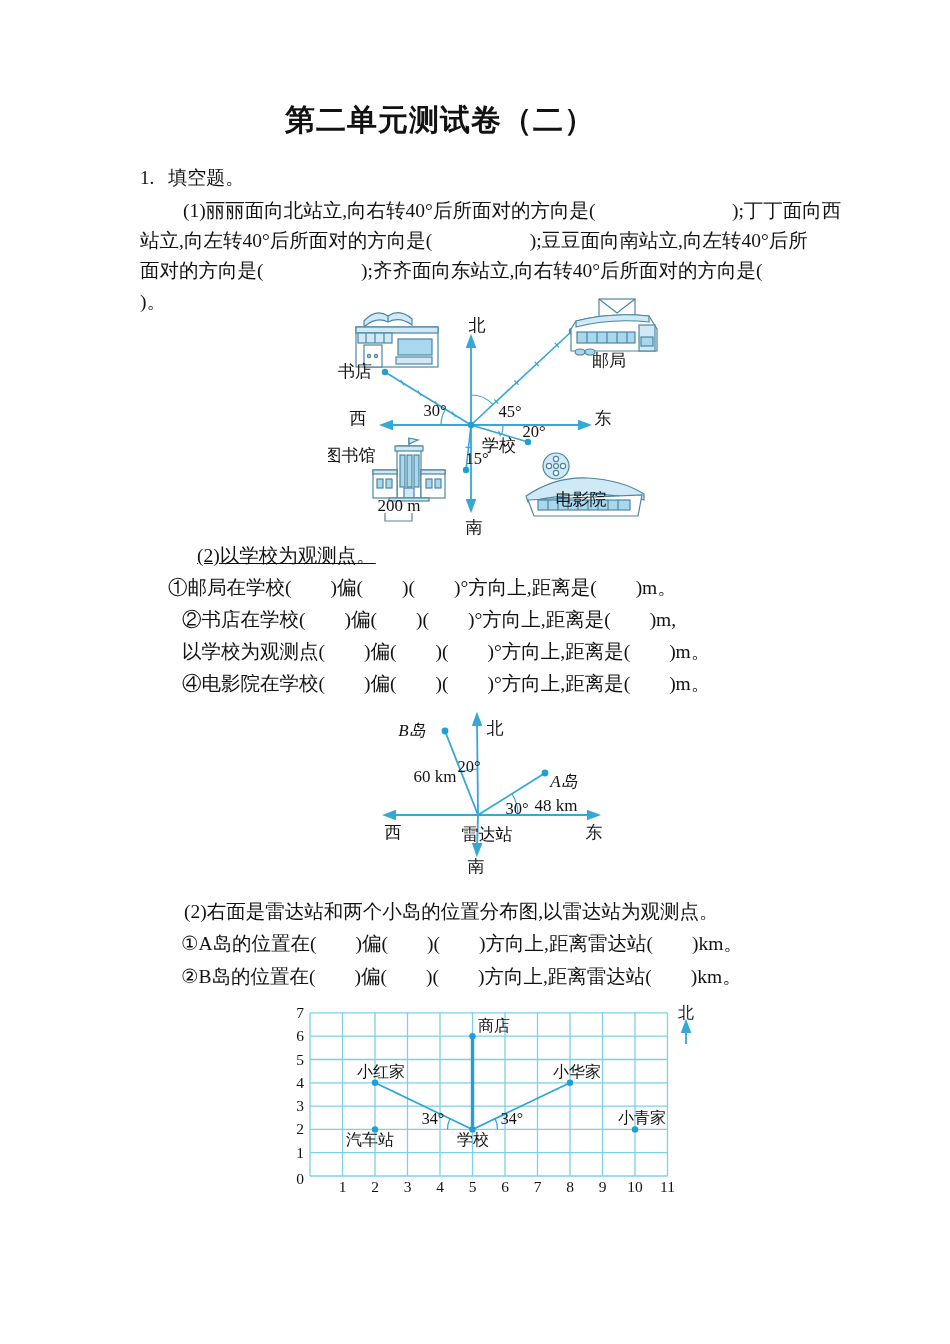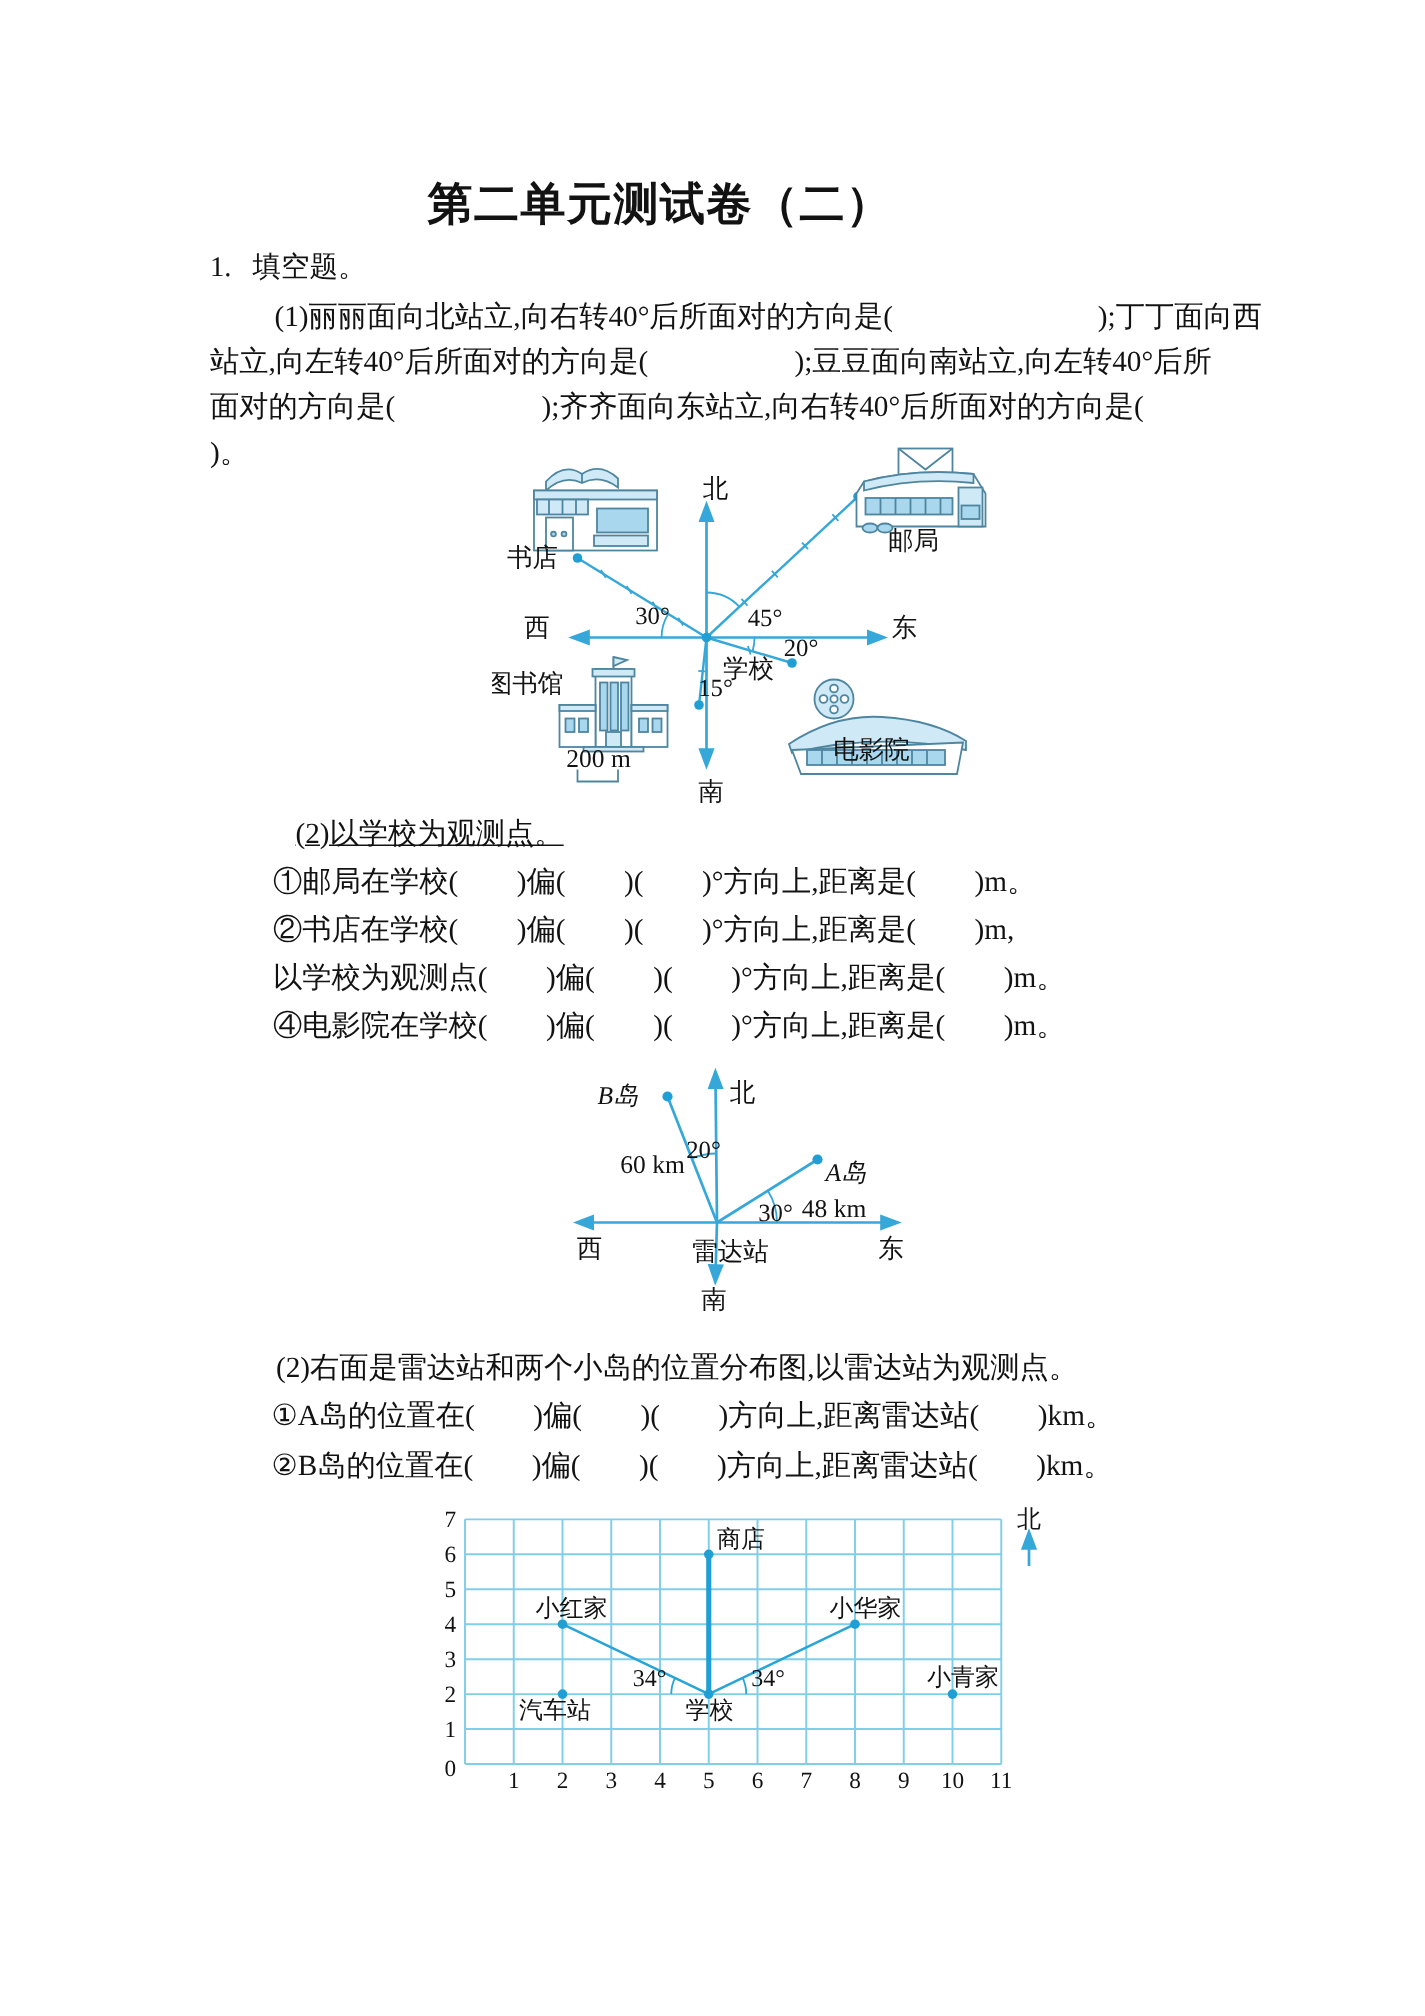--- a/index.html
+++ b/index.html
@@ -11,31 +11,31 @@
   .qhead{font-size:19px;}
   svg text{font-family:"Liberation Serif","DejaVu Serif",serif;fill:#121212;}
   .dlabel{font-size:17px;}
   .alabel{font-size:16.5px;}
   .glabel{font-size:16px;}
   .gnum{font-size:15.5px;}
 </style>
 </head>
 <body>
 
-<div class="abs title" style="left:140px;top:116px;width:600px;">第二单元测试卷（二）</div>
+<div class="abs title" style="left:140px;top:100px;width:600px;">第二单元测试卷（二）</div>
 
 <div class="abs qhead" style="left:140px;top:165px;"><span>1.</span><span style="display:inline-block;width:14px;"></span><span>填空题。</span></div>
 
 <div class="abs bodyline" style="left:183px;top:197px;">(1)丽丽面向北站立,向右转40°后所面对的方向是(　　　　　　　);丁丁面向西</div>
 <div class="abs bodyline" style="left:140px;top:227px;text-align:right;">站立,向左转40°后所面对的方向是(　　　　　);豆豆面向南站立,向左转40°后所</div>
 <div class="abs bodyline" style="left:140px;top:257px;">面对的方向是(　　　　　);齐齐面向东站立,向右转40°后所面对的方向是(</div>
 <div class="abs bodyline" style="left:140px;top:288px;">)。</div>
 
 <div class="abs bodyline" style="left:197px;top:542px;text-decoration:underline;">(2)以学校为观测点。</div>
-<div class="abs bodyline" style="left:182px;top:574px;">①邮局在学校(　　)偏(　　)(　　)°方向上,距离是(　　)m。</div>
+<div class="abs bodyline" style="left:168px;top:574px;">①邮局在学校(　　)偏(　　)(　　)°方向上,距离是(　　)m。</div>
 <div class="abs bodyline" style="left:182px;top:606px;">②书店在学校(　　)偏(　　)(　　)°方向上,距离是(　　)m,</div>
 <div class="abs bodyline" style="left:182px;top:638px;">以学校为观测点(　　)偏(　　)(　　)°方向上,距离是(　　)m。</div>
 <div class="abs bodyline" style="left:182px;top:670px;">④电影院在学校(　　)偏(　　)(　　)°方向上,距离是(　　)m。</div>
 
 <div class="abs bodyline" style="left:184px;top:898px;">(2)右面是雷达站和两个小岛的位置分布图,以雷达站为观测点。</div>
 <div class="abs bodyline" style="left:181px;top:930px;font-style:normal;">①A岛的位置在(　　)偏(　　)(　　)方向上,距离雷达站(　　)km。</div>
 <div class="abs bodyline" style="left:181px;top:963px;">②B岛的位置在(　　)偏(　　)(　　)方向上,距离雷达站(　　)km。</div>
 
 <svg class="abs" style="left:328px;top:293px;" width="348" height="252" viewBox="0 0 348 252">
   <defs>

